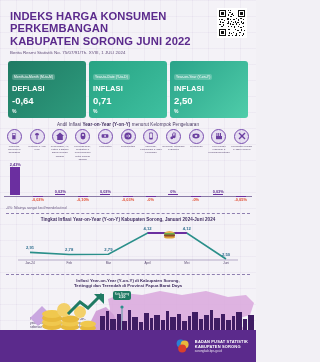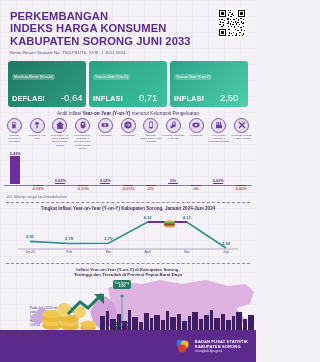--- a/index.html
+++ b/index.html
@@ -37,23 +37,23 @@
     flex: 1; border-radius: 3px; padding: 3px 4px 4px 4px;
     color: #fff; position: relative; overflow: hidden;
   }
   .card.c1 { background: linear-gradient(135deg,#1f7a63,#2e9c7e); }
   .card.c2 { background: linear-gradient(135deg,#27a383,#3fc0a0); }
   .card.c3 { background: linear-gradient(135deg,#2aa389,#4fcdaa); }
   .card-tag {
     display: inline-block; font-size: 3.3px; background: rgba(255,255,255,.22);
     border-radius: 2px; padding: 1px 2px; letter-spacing: .1px; white-space: nowrap;
   }
-  .card-row { display: flex; align-items: baseline; gap: 16px; margin-top: 2px; }
+  .card-row { display: flex; align-items: baseline; gap: 2px; margin-top: 2px; flex-direction: column; }
   .card-word { font-size: 7.5px; font-weight: bold; letter-spacing: .1px; }
-  .card-val { font-size: 9.5px; font-weight: normal; margin-top: 8px; }
+  .card-val { font-size: 9.5px; font-weight: bold; }
   .card-pct { font-size: 5px; font-weight: bold; opacity: .95; }
 
   .andil-caption {
     text-align: center; font-size: 4.6px; color: #4a3a63;
     margin-top: 4px; letter-spacing: .05px;
   }
   .andil-caption b { color: #3d2a5c; }
 
   
   .cats { display: flex; padding: 2px 3px 0 3px; }
@@ -139,23 +139,23 @@
   .coins { position: absolute; left: 28px; bottom: 28px; width: 78px; height: 42px; }
 </style>
 </head>
 <body>
 
 <div class="page">
   <div class="gridbg"></div>
 
   <div class="header">
     <div class="title">
+      <div>INDEKS HARGA KONSUMEN</div>
       <div>PERKEMBANGAN</div>
-      <div>INDEKS HARGA KONSUMEN</div>
-      <div>KABUPATEN SORONG JUNI 2033</div>
+      <div>KABUPATEN SORONG JUNI 2022</div>
     </div>
     <div class="subtitle">Berita Resmi Statistik No. 75/07/91/Th. XVIII, 1 JULI 2024</div>
     <div class="qr">
       <svg width="28" height="28" viewBox="0 0 29 29" shape-rendering="crispEdges">
         <rect width="29" height="29" fill="#fff"></rect>
         <g fill="#111">
           <rect x="1" y="1" width="7" height="7"></rect>
             <rect x="2" y="2" width="5" height="5" fill="#fff"></rect>
             <rect x="3" y="3" width="3" height="3"></rect>
           <rect x="21" y="1" width="7" height="7"></rect>

